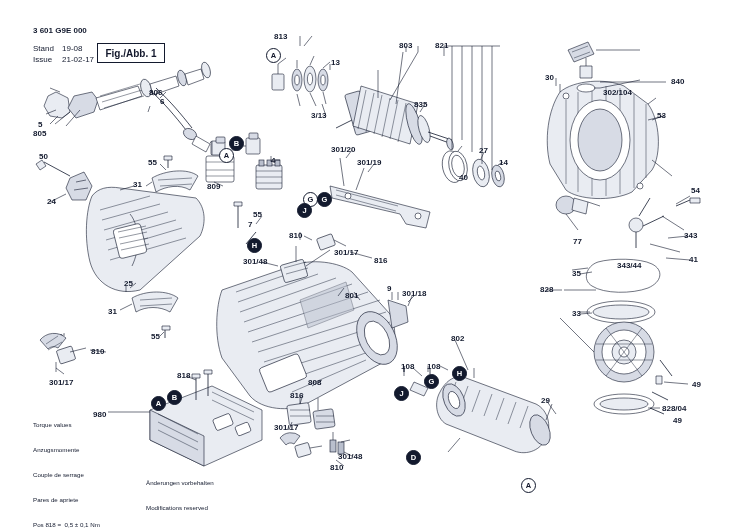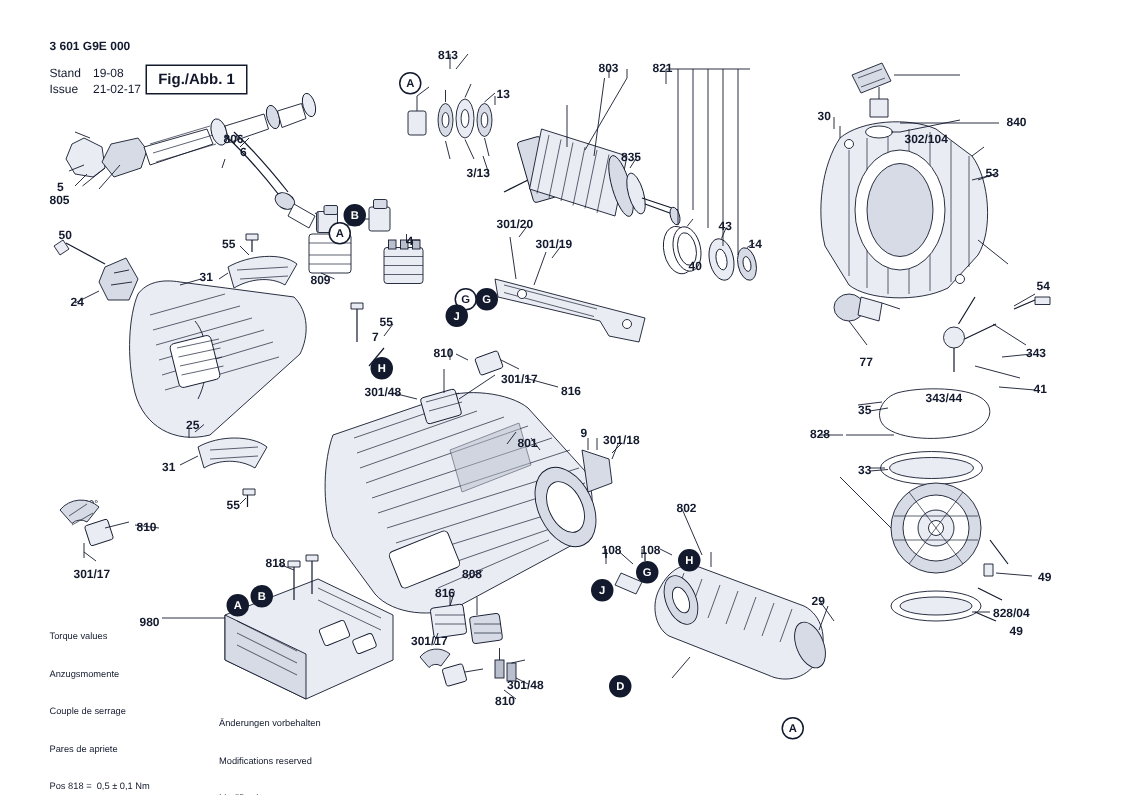--- a/index.html
+++ b/index.html
@@ -328,36 +328,36 @@
       <path class="ln" d="M352,150 L346,158"></path>
       <path class="ln" d="M374,164 L368,172"></path>
       <path class="ln" d="M166,92 L160,98"></path>
       <path class="ln" d="M50,124 L58,116"></path>
       <path class="ln" d="M330,64 L330,70"></path>
       <path class="ln" d="M326,116 L322,104"></path>
       <path class="ln" d="M425,104 L420,112"></path>
     </g>
   </svg>
 
-  <div class="lbl" style="left:292px;top:32px;">813</div>
+  <div class="lbl" style="left:274px;top:32px;">813</div>
   <div class="lbl" style="left:399px;top:41px;">803</div>
   <div class="lbl" style="left:435px;top:41px;">821</div>
   <div class="lbl" style="left:331px;top:58px;">13</div>
   <div class="lbl" style="left:545px;top:73px;">30</div>
   <div class="lbl" style="left:671px;top:77px;">840</div>
   <div class="lbl" style="left:603px;top:88px;">302/104</div>
   <div class="lbl" style="left:149px;top:88px;text-align:center;">806</div>
   <div class="lbl" style="left:160px;top:97px;">6</div>
   <div class="lbl" style="left:311px;top:111px;">3/13</div>
   <div class="lbl" style="left:414px;top:100px;">835</div>
   <div class="lbl" style="left:657px;top:111px;">53</div>
   <div class="lbl" style="left:38px;top:120px;">5</div>
   <div class="lbl" style="left:33px;top:129px;">805</div>
   <div class="lbl" style="left:459px;top:141px;margin-top:32px;">40</div>
-  <div class="lbl" style="left:479px;top:146px;">43</div>
+  <div class="lbl" style="left:479px;top:146px;">27</div>
   <div class="lbl" style="left:499px;top:158px;">14</div>
   <div class="lbl" style="left:39px;top:152px;">50</div>
   <div class="lbl" style="left:148px;top:158px;">55</div>
   <div class="lbl" style="left:271px;top:156px;">4</div>
   <div class="lbl" style="left:331px;top:145px;">301/20</div>
   <div class="lbl" style="left:357px;top:158px;">301/19</div>
   <div class="lbl" style="left:133px;top:180px;">31</div>
   <div class="lbl" style="left:207px;top:182px;">809</div>
   <div class="lbl" style="left:47px;top:197px;">24</div>
   <div class="lbl" style="left:691px;top:186px;">54</div>

